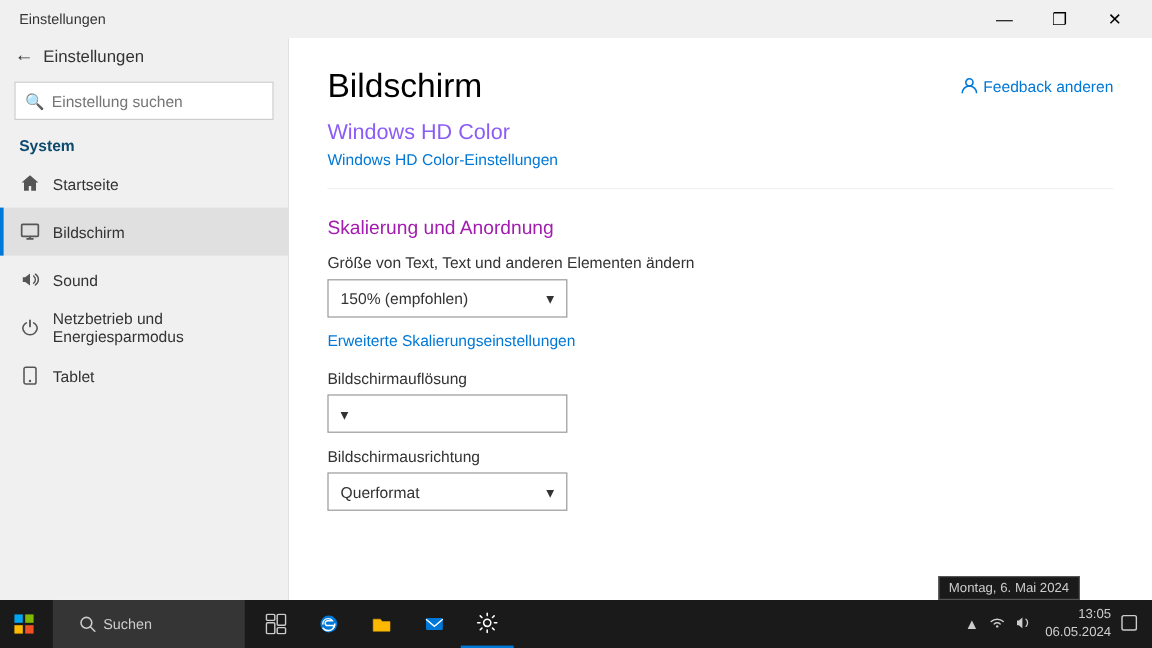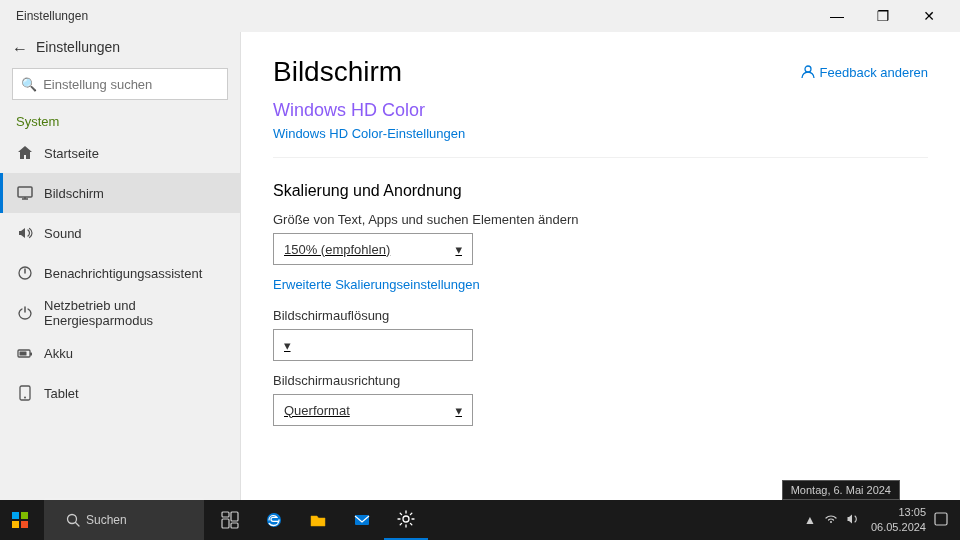--- a/index.html
+++ b/index.html
@@ -12,39 +12,39 @@
     .titlebar-btn { width: 46px; height: 32px; border: none; background: transparent; cursor: pointer; font-size: 14px; display: flex; align-items: center; justify-content: center; color: #000; }
 
     
     .app-body { display: flex; flex: 1; overflow: hidden; }
 
     
     .sidebar { width: 241px; background: #f0f0f0; flex-shrink: 0; display: flex; flex-direction: column; border-right: 1px solid #e0e0e0; }
     .sidebar-search { padding: 8px 12px; }
     .search-box { width: 100%; height: 32px; border: 1px solid #ccc; background: #fff; display: flex; align-items: center; padding: 0 8px; gap: 6px; }
     .search-box input { border: none; outline: none; flex: 1; font-size: 13px; background: transparent; }
-    .sidebar-section-label { padding: 6px 16px 4px; font-size: 13px; font-weight: 400; color: #4d7c0f; }
+    .sidebar-section-label { padding: 6px 16px 4px; font-size: 13px; font-weight: 700; color: #0c4a6e; }
     .sidebar-item { display: flex; align-items: center; gap: 10px; padding: 8px 16px; cursor: pointer; color: #333; font-size: 13px; height: 40px; }
     .sidebar-item.active { background: #e0e0e0; border-left: 3px solid #0078d7; padding-left: 13px; }
     .sidebar-item .icon { width: 18px; height: 18px; display: flex; align-items: center; justify-content: center; flex-shrink: 0; color: #555; font-size: 15px; }
 
     
     .main-content { flex: 1; background: #fff; padding: 24px 32px; overflow-y: auto; }
     .page-title { font-size: 28px; font-weight: 300; color: #000; margin-bottom: 4px; }
     .section-title { font-size: 18px; font-weight: 400; color: #8b5cf6; margin-bottom: 4px; }
     .section-desc { font-size: 13px; color: #444; line-height: 1.5; margin-bottom: 4px; }
     .link-blue { color: #0078d7; text-decoration: none; font-size: 13px; cursor: pointer; }
 
     .section-block { margin-bottom: 24px; padding-bottom: 16px; border-bottom: 1px solid #f0f0f0; }
     .section-block:last-child { border-bottom: none; }
 
-    .subsection-title { font-size: 16px; font-weight: 400; color: #000000; margin: 20px 0 12px; }
+    .subsection-title { font-size: 16px; font-weight: 400; color: #a21caf; margin: 20px 0 12px; }
 
     .label { font-size: 13px; color: #333; margin-bottom: 6px; }
-    .dropdown { width: 200px; height: 32px; border: 1px solid #999; background: #fff; display: flex; align-items: center; padding: 0 10px; justify-content: space-between; cursor: pointer; margin-bottom: 12px; text-decoration: underline; }
+    .dropdown { width: 200px; height: 32px; border: 1px solid #999; background: #fff; display: flex; align-items: center; padding: 0 10px; justify-content: space-between; cursor: pointer; margin-bottom: 12px; }
     .dropdown span { font-size: 13px; color: #333; }
     .dropdown-arrow { font-size: 10px; color: #555; }
 
     .feedback-btn { display: flex; align-items: center; gap: 6px; color: #0078d7; cursor: pointer; font-size: 13px; position: absolute; right: 32px; top: 72px; }
 
     .header-row { display: flex; justify-content: space-between; align-items: flex-start; margin-bottom: 8px; }
 
     
     .taskbar { height: 40px; background: #1a1a1a; display: flex; align-items: center; justify-content: space-between; flex-shrink: 0; }
     .taskbar-left { display: flex; align-items: center; height: 100%; }
@@ -119,50 +119,31 @@
           <svg width="16" height="16" viewBox="0 0 16 16" fill="none">
               <path d="M4 6H2v4h2l4 3V3L4 6z" fill="#555"></path>
               <path d="M11 5c1.1 0.9 1.5 2 1.5 3s-0.4 2.1-1.5 3" stroke="#555" stroke-width="1.2" fill="none" stroke-linecap="round"></path>
               <path d="M12.5 3.5c1.8 1.3 2.5 3 2.5 4.5s-0.7 3.2-2.5 4.5" stroke="#555" stroke-width="1.2" fill="none" stroke-linecap="round"></path>
             </svg>
         </span>
         <span>Sound</span>
       </div>
 
 
-      <div class="sidebar-item">
-        <span class="icon">
-          <svg width="16" height="16" viewBox="0 0 16 16" fill="none">
-              <circle cx="8" cy="8" r="6" stroke="#555" stroke-width="1.3" fill="none"></circle>
-              <line x1="8" y1="8" x2="8" y2="4" stroke="#555" stroke-width="1.5" stroke-linecap="round"></line>
-            </svg>
-        </span>
-        <span>Benachrichtigungsassistent</span>
-      </div>
 
       <div class="sidebar-item">
         <span class="icon">
           <svg width="16" height="16" viewBox="0 0 16 16" fill="none">
               <path d="M8 2v5" stroke="#555" stroke-width="1.5" stroke-linecap="round"></path>
               <path d="M5 4C3.3 5 2 6.7 2 8.7A6 6 0 008 14a6 6 0 006-5.3C14 6.7 12.7 5 11 4" stroke="#555" stroke-width="1.3" fill="none" stroke-linecap="round"></path>
             </svg>
         </span>
         <span>Netzbetrieb und Energiesparmodus</span>
       </div>
 
-      <div class="sidebar-item">
-        <span class="icon">
-          <svg width="16" height="16" viewBox="0 0 16 16" fill="none">
-              <rect x="1" y="5" width="12" height="7" rx="1" stroke="#555" stroke-width="1.3" fill="none"></rect>
-              <rect x="13" y="7.5" width="2" height="3" rx="0.5" fill="#555"></rect>
-              <rect x="2.5" y="6.5" width="7" height="4" rx="0.5" fill="#555"></rect>
-            </svg>
-        </span>
-        <span>Akku</span>
-      </div>
 
 
       <div class="sidebar-item">
         <span class="icon">
           <svg width="16" height="16" viewBox="0 0 16 16" fill="none">
               <rect x="3" y="1" width="10" height="14" rx="1.5" stroke="#555" stroke-width="1.3" fill="none"></rect>
               <circle cx="8" cy="12.5" r="1" fill="#555"></circle>
             </svg>
         </span>
         <span>Tablet</span>
@@ -190,21 +171,21 @@
     </div>
 
     <div class="section-block" style="margin-top:0;padding-top:0;">
       <div class="section-title">Windows HD Color</div>
       <a class="link-blue">Windows HD Color-Einstellungen</a>
     </div>
 
     <div class="section-block">
       <div class="subsection-title">Skalierung und Anordnung</div>
 
-      <div class="label">Größe von Text, Apps und suchen Elementen ändern</div>
+      <div class="label">Größe von Text, Text und anderen Elementen ändern</div>
       <div class="dropdown">
         <span>150% (empfohlen)</span>
         <span class="dropdown-arrow">▾</span>
       </div>
 
       <a class="link-blue" style="display:block;margin-bottom:16px;">Erweiterte Skalierungseinstellungen</a>
 
       <div class="label">Bildschirmauflösung</div>
       <div class="dropdown">
         <span class="dropdown-arrow">▾</span>

